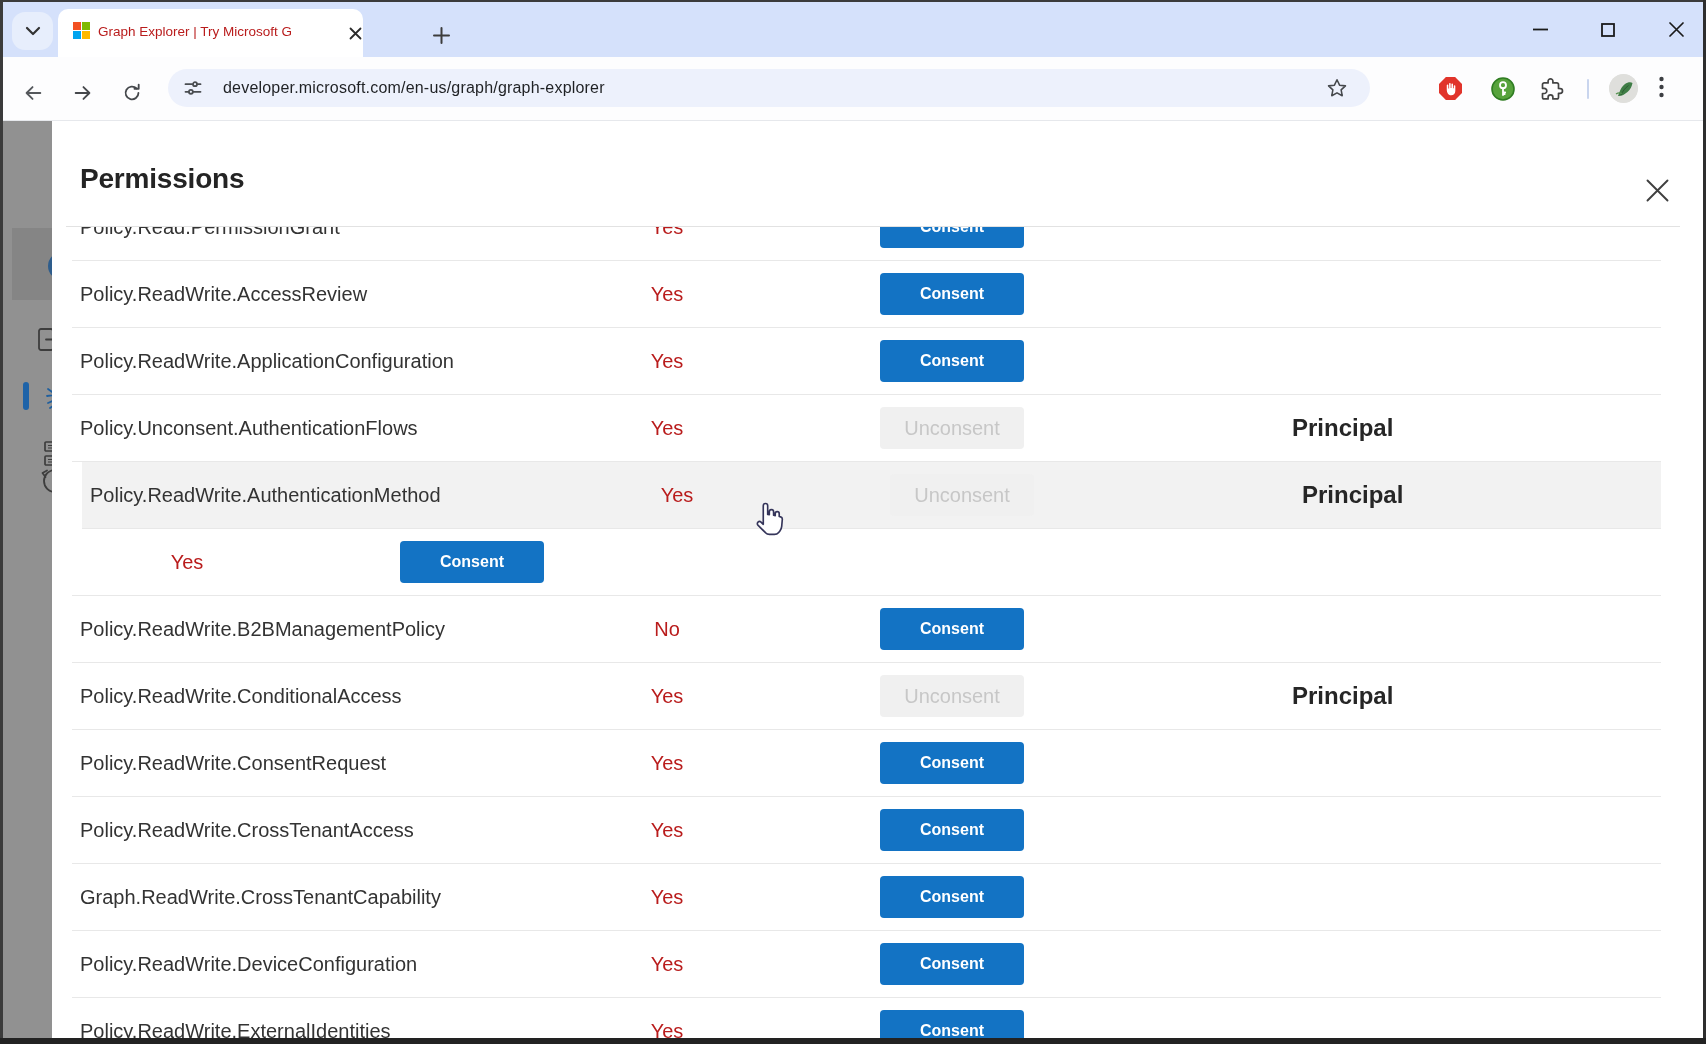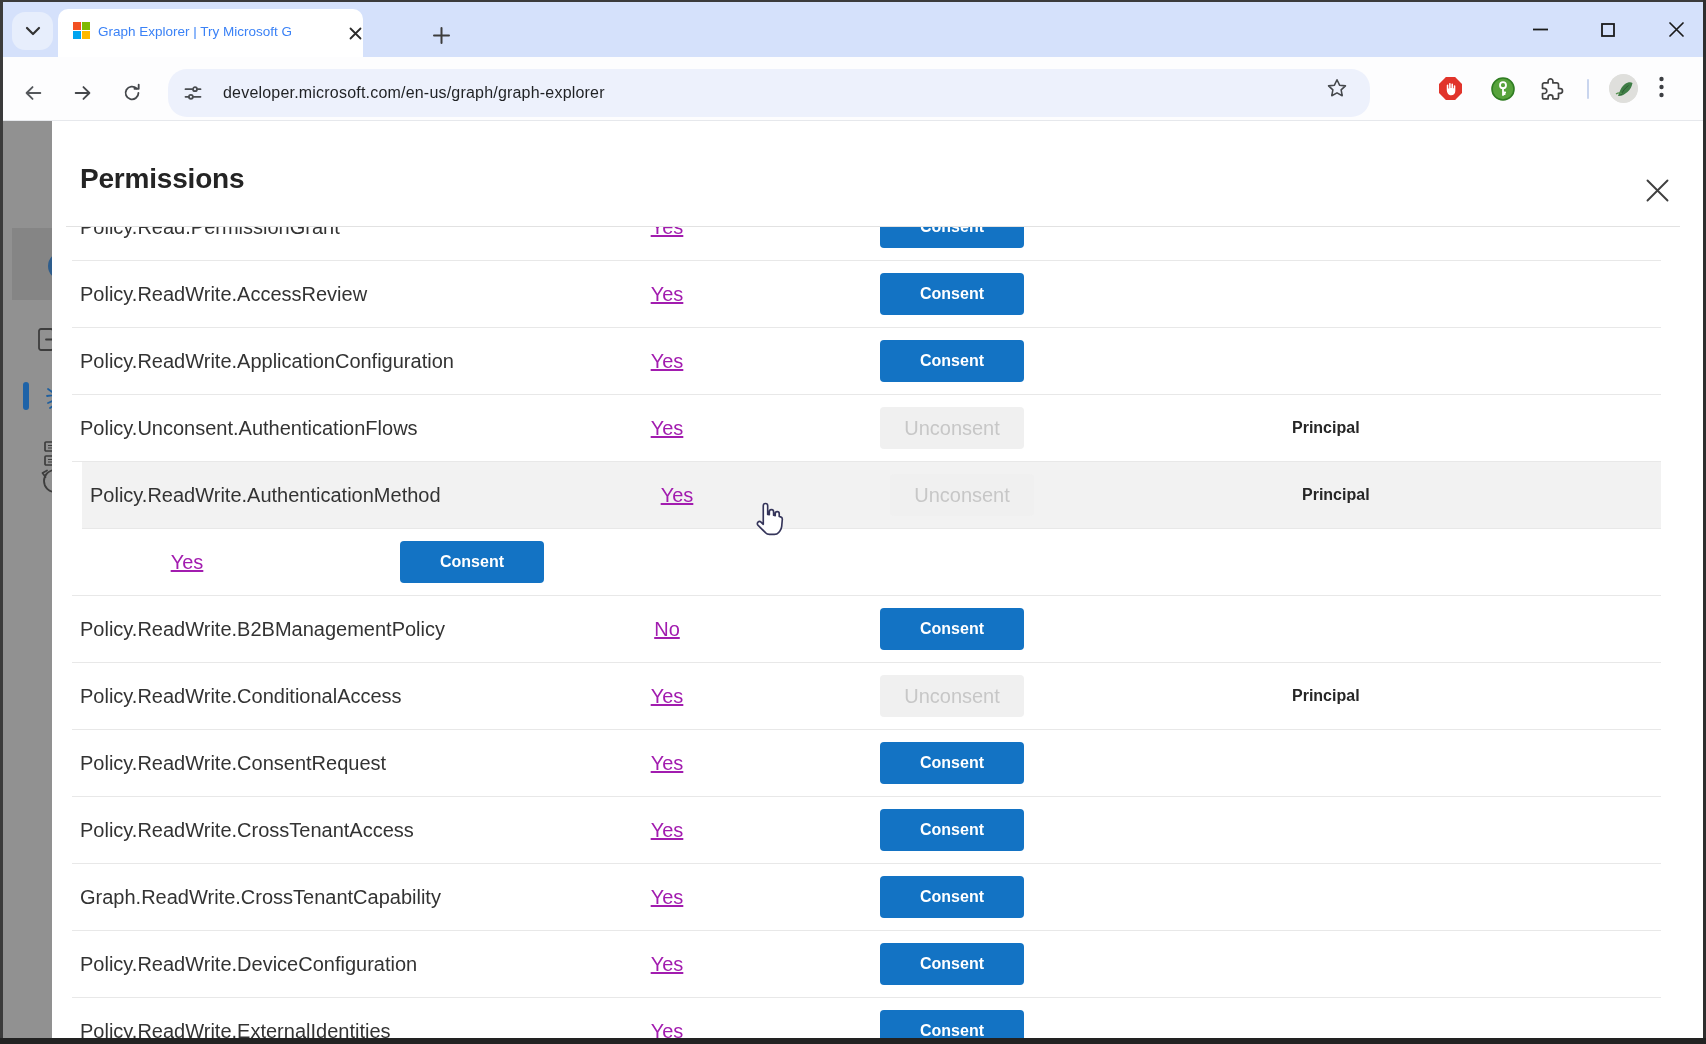--- a/index.html
+++ b/index.html
@@ -12,32 +12,32 @@
   .frame-left   { position:absolute; left:0; top:0; width:3px; height:100%; background:#3b3b3b; z-index:50; }
   .frame-right  { position:absolute; right:0; top:0; width:3px; height:100%; background:#2e2e2e; z-index:50; }
   .frame-bottom { position:absolute; left:0; bottom:0; width:100%; height:6px; background:#222; z-index:50; }
 
   
   .tabstrip { position:absolute; left:3px; right:3px; top:2px; height:55px; background:#d5e1fb; }
   .tab-search-btn { position:absolute; left:9px; top:10px; width:41px; height:38px; border-radius:13px; background:#e7eefc; display:flex; align-items:center; justify-content:center; }
   .tab { position:absolute; left:55px; top:7px; width:305px; height:48px; background:#ffffff; border-radius:10px 10px 0 0; }
   .favicon { position:absolute; left:15px; top:13px; width:17px; height:17px; display:grid; grid-template-columns:8px 8px; grid-template-rows:8px 8px; gap:1px; }
   .favicon i { display:block; }
-  .tab-title { position:absolute; left:40px; top:15px; width:245px; height:20px; font-size:13.5px; color:#3b82f6; white-space:nowrap; overflow:hidden; }
+  .tab-title { position:absolute; left:40px; top:15px; width:245px; height:20px; font-size:13.5px; color:#b91c1c; white-space:nowrap; overflow:hidden; }
   .tab-title-fade { position:absolute; left:245px; top:13px; width:42px; height:24px; background:linear-gradient(to right, rgba(255,255,255,0), #ffffff 70%); }
   .tab-close { position:absolute; left:287px; top:14px; width:20px; height:20px; border-radius:10px; display:flex; align-items:center; justify-content:center; }
   .newtab-btn { position:absolute; left:424px; top:19px; width:28px; height:28px; border-radius:8px; display:flex; align-items:center; justify-content:center; }
   .win-controls { position:absolute; right:12px; top:0; height:55px; display:flex; align-items:center; gap:38px; }
   .win-btn { width:30px; height:30px; display:flex; align-items:center; justify-content:center; }
 
   
   .toolbar { position:absolute; left:3px; right:3px; top:57px; height:64px; background:#fdfdfe; border-bottom:1px solid #e6e8ec; }
   .nav-btn { position:absolute; top:17px; width:38px; height:38px; border-radius:19px; display:flex; align-items:center; justify-content:center; }
   .nav-back { left:11px; } .nav-fwd { left:61px; } .nav-reload { left:110px; }
-  .omnibox { position:absolute; left:165px; top:12px; width:1202px; height:48px; border-radius:19px; background:#edf1fc; display:flex; align-items:center; }
+  .omnibox { position:absolute; left:165px; top:12px; width:1202px; height:38px; border-radius:19px; background:#edf1fc; display:flex; align-items:center; }
   .tune-wrap { margin-left:15px; display:flex; }
   .url-text { margin-left:20px; font-size:16px; letter-spacing:.2px; color:#1f2124; white-space:nowrap; }
   .star-wrap { position:absolute; right:22px; top:8px; }
   .ext-area { position:absolute; top:0; height:64px; right:0; width:330px; }
   .ext-icon { position:absolute; top:20px; }
   .adblock-badge { width:23px; height:23px; background:#e1342b; clip-path:polygon(30% 0,70% 0,100% 30%,100% 70%,70% 100%,30% 100%,0 70%,0 30%); display:flex; align-items:center; justify-content:center; }
   .ext-sep { position:absolute; top:22px; width:2px; height:20px; background:#c9d5ee; border-radius:1px; }
   .avatar { position:absolute; top:17px; width:29px; height:29px; border-radius:50%; background:#e3e3e1; overflow:hidden; display:flex; align-items:center; justify-content:center; }
 
   
@@ -54,23 +54,23 @@
   .modal { position:absolute; left:49px; top:0; right:0; bottom:0; background:#ffffff; }
   .modal-title { position:absolute; left:28px; top:42px; font-size:28px; font-weight:700; color:#242424; letter-spacing:-.2px; }
   .modal-close { position:absolute; left:1592px; top:56px; width:26px; height:26px; display:flex; align-items:center; justify-content:center; }
   .modal-divider { position:absolute; left:14px; top:105px; width:1614px; height:1px; background:#e2e2e2; }
   .table-clip { position:absolute; left:20px; top:106px; width:1589px; height:811px; overflow:hidden; }
   .table-inner { margin-top:-33px; }
 
   .trow { display:flex; align-items:center; height:67px; border-bottom:1px solid #e8e8e8; background:#fff; }
   .trow.hovered { background:#f2f2f2;margin-left:10px; }
   .c-name { width:480px; padding-left:8px; font-size:20px; color:#333; white-space:nowrap; overflow:hidden; }
-  .c-req  { width:230px; text-align:center; font-size:20px; color:#a21caf;text-decoration:underline; }
+  .c-req  { width:230px; text-align:center; font-size:20px; color:#b91c1c; }
   .c-act  { width:340px; display:flex; justify-content:center; }
-  .c-pri  { flex:1; padding-left:170px; font-size:16px; font-weight:600; color:#262626; }
+  .c-pri  { flex:1; padding-left:170px; font-size:24px; font-weight:600; color:#262626; }
   .btn { width:144px; height:42px; border:none; border-radius:4px; font-family:"Liberation Sans",sans-serif; font-size:16px; }
   .btn-consent { background:#1373c4; color:#fff; font-weight:600; }
   .btn-unconsent { background:#f0f0f0; color:#c7c7c7; font-weight:400; font-size:20px; }
 
   .mouse-cursor { position:absolute; left:752px; top:498px; z-index:60; pointer-events:none; }
 
   svg { display:block; }
 </style>
 </head>
 <body>

